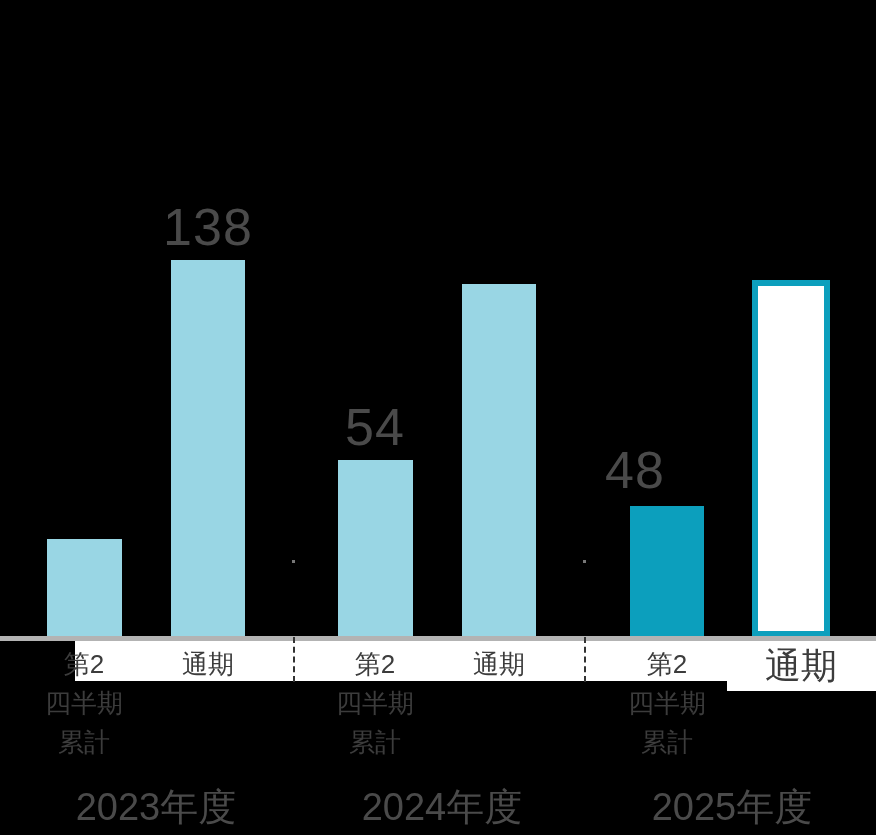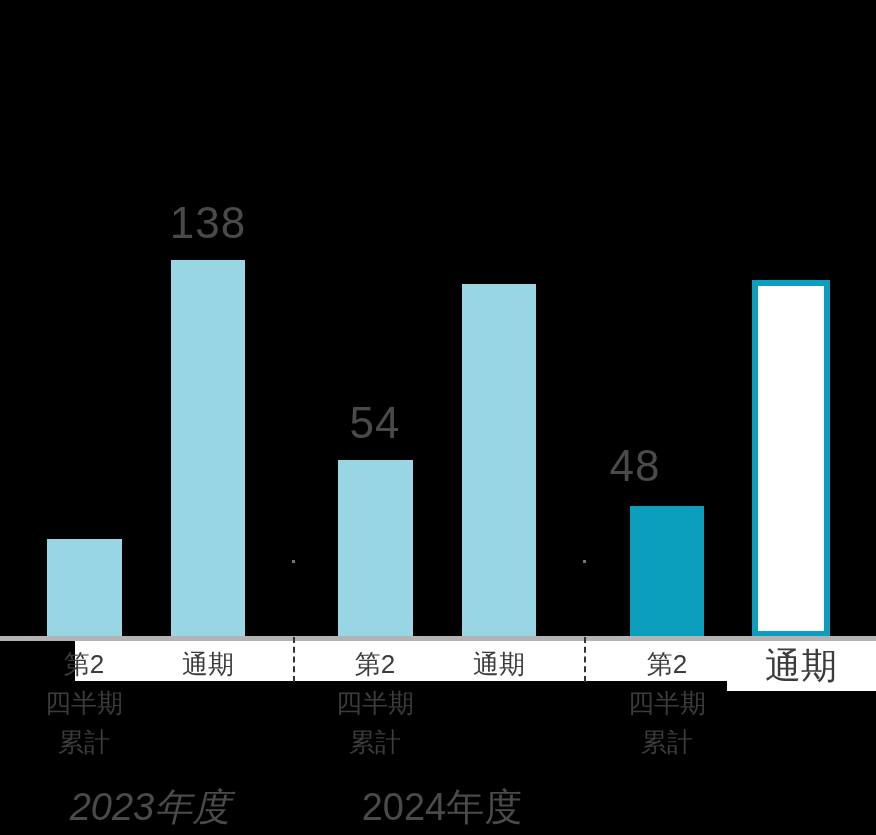--- a/index.html
+++ b/index.html
@@ -31,21 +31,21 @@
     box-sizing: border-box;
   }
   .bar.filled-light { background: #99d6e4; }
   .bar.filled-teal  { background: #0c9fbd; }
   .bar.outline      { background: #ffffff; border: 6px solid #0c9fbd; }
 
   .value-label {
     position: absolute;
     text-align: center;
     color: #4a4a4a;
-    font-size: 44px;
+    font-size: 52px;
     line-height: 1;
     letter-spacing: 1px;
     white-space: nowrap;
   }
 
   
   .axis-line {
     position: absolute;
     left: 0;
     top: 636px;
@@ -162,16 +162,17 @@
   <div class="period-label" style="left:610px; top:645px; width:114px;">
     <span class="ln">第2</span>
     <span class="ln">四半期</span>
     <span class="ln">累計</span>
   </div>
 
   <div class="period-label" style="left:731px; top:645px; width:140px; font-size:36px; line-height:42px;">
     <span class="ln">通期</span>
   </div>
 
-  <div class="fy-label" style="left:30px; top:788px; width:240px;font-style:italic;">2023年度</div>
+  <div class="fy-label" style="left:36px; top:788px; width:240px;">2023年度</div>
   <div class="fy-label" style="left:322px; top:788px; width:240px;">2024年度</div>
+  <div class="fy-label" style="left:612px; top:788px; width:240px;">2025年度</div>
 
 </div>
 
 </body></html>

